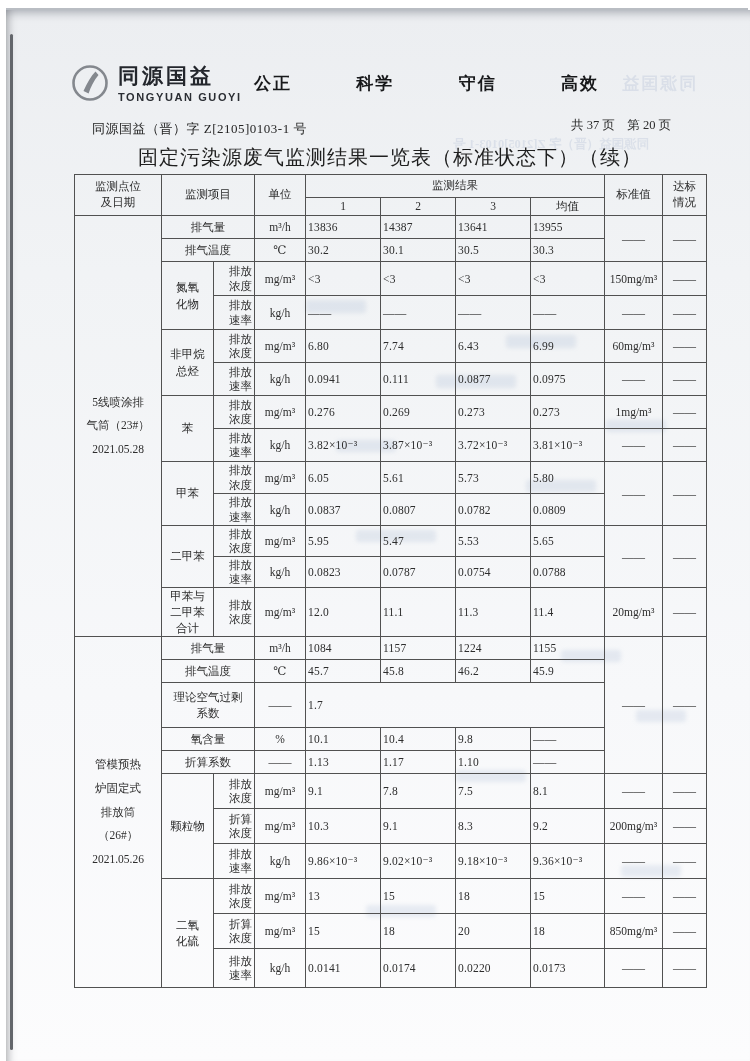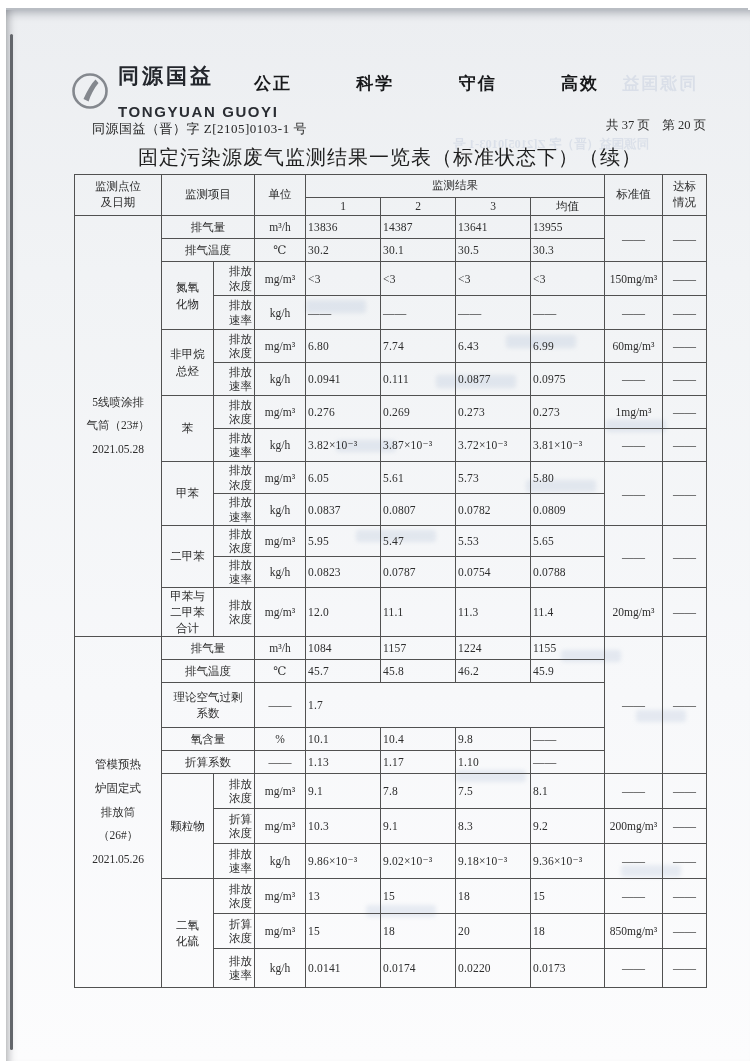--- a/index.html
+++ b/index.html
@@ -9,26 +9,26 @@
   .paper{position:absolute;left:6px;top:10px;right:0;bottom:0;
          background:linear-gradient(180deg,#eceef1 0%,#f1f3f5 25%,#f7f8fa 65%,#fcfcfd 100%);
          box-shadow:inset 0 12px 9px -9px rgba(110,116,126,.5), inset 10px 0 8px -8px rgba(70,74,80,.45);}
   .spine{position:absolute;left:4px;top:24px;width:3px;height:1016px;background:#63666b;border-radius:2px;}
   .edge-top{position:absolute;left:6px;top:8px;right:2px;height:3px;background:#b9bdc3;}
 
   
   .brand{position:absolute;left:64px;top:52px;display:flex;align-items:center;gap:8px;}
   .brand-text .cn{font-size:21px;font-weight:800;letter-spacing:3px;color:#23262c;
                   font-family:"Liberation Sans",sans-serif;}
-  .brand-text .en{font-size:15px;font-weight:700;letter-spacing:1.6px;color:#2a2d33;
-                  font-family:"Liberation Sans",sans-serif;margin-top:13px;}
+  .brand-text .en{font-size:11px;font-weight:700;letter-spacing:1.6px;color:#2a2d33;
+                  font-family:"Liberation Sans",sans-serif;margin-top:1px;}
   .slogans{position:absolute;left:248px;top:62px;width:345px;display:flex;justify-content:space-between;gap:28px;}
   .slogans span{font-size:17px;font-weight:700;color:#17181a;letter-spacing:2px;}
   .docline{position:absolute;left:86px;top:110px;font-size:13px;color:#242424;letter-spacing:.5px;}
-  .pageline{position:absolute;left:565px;top:107px;width:135px;text-align:right;font-size:12.5px;color:#2a2a2a;}
+  .pageline{position:absolute;left:565px;top:107px;width:135px;font-size:12.5px;color:#2a2a2a;}
   .title{position:absolute;left:68px;top:134px;width:632px;text-align:center;font-size:20px;
          color:#1f1f1f;letter-spacing:1px;}
 
   
   .tbl-wrap{position:absolute;left:68px;top:164px;}
   table.tb{border-collapse:collapse;table-layout:fixed;width:632px;color:#2d2d2d;}
   .tb td{border:1px solid #515151;padding:0 2px;font-size:11.5px;overflow:hidden;}
   .hd{text-align:center;font-size:12.5px;white-space:pre-line;line-height:1.35;}
   .site{white-space:pre-line;text-align:center;font-size:12.5px;line-height:2.05;}
   .pn{white-space:pre-line;text-align:center;font-size:12px;line-height:1.4;}

